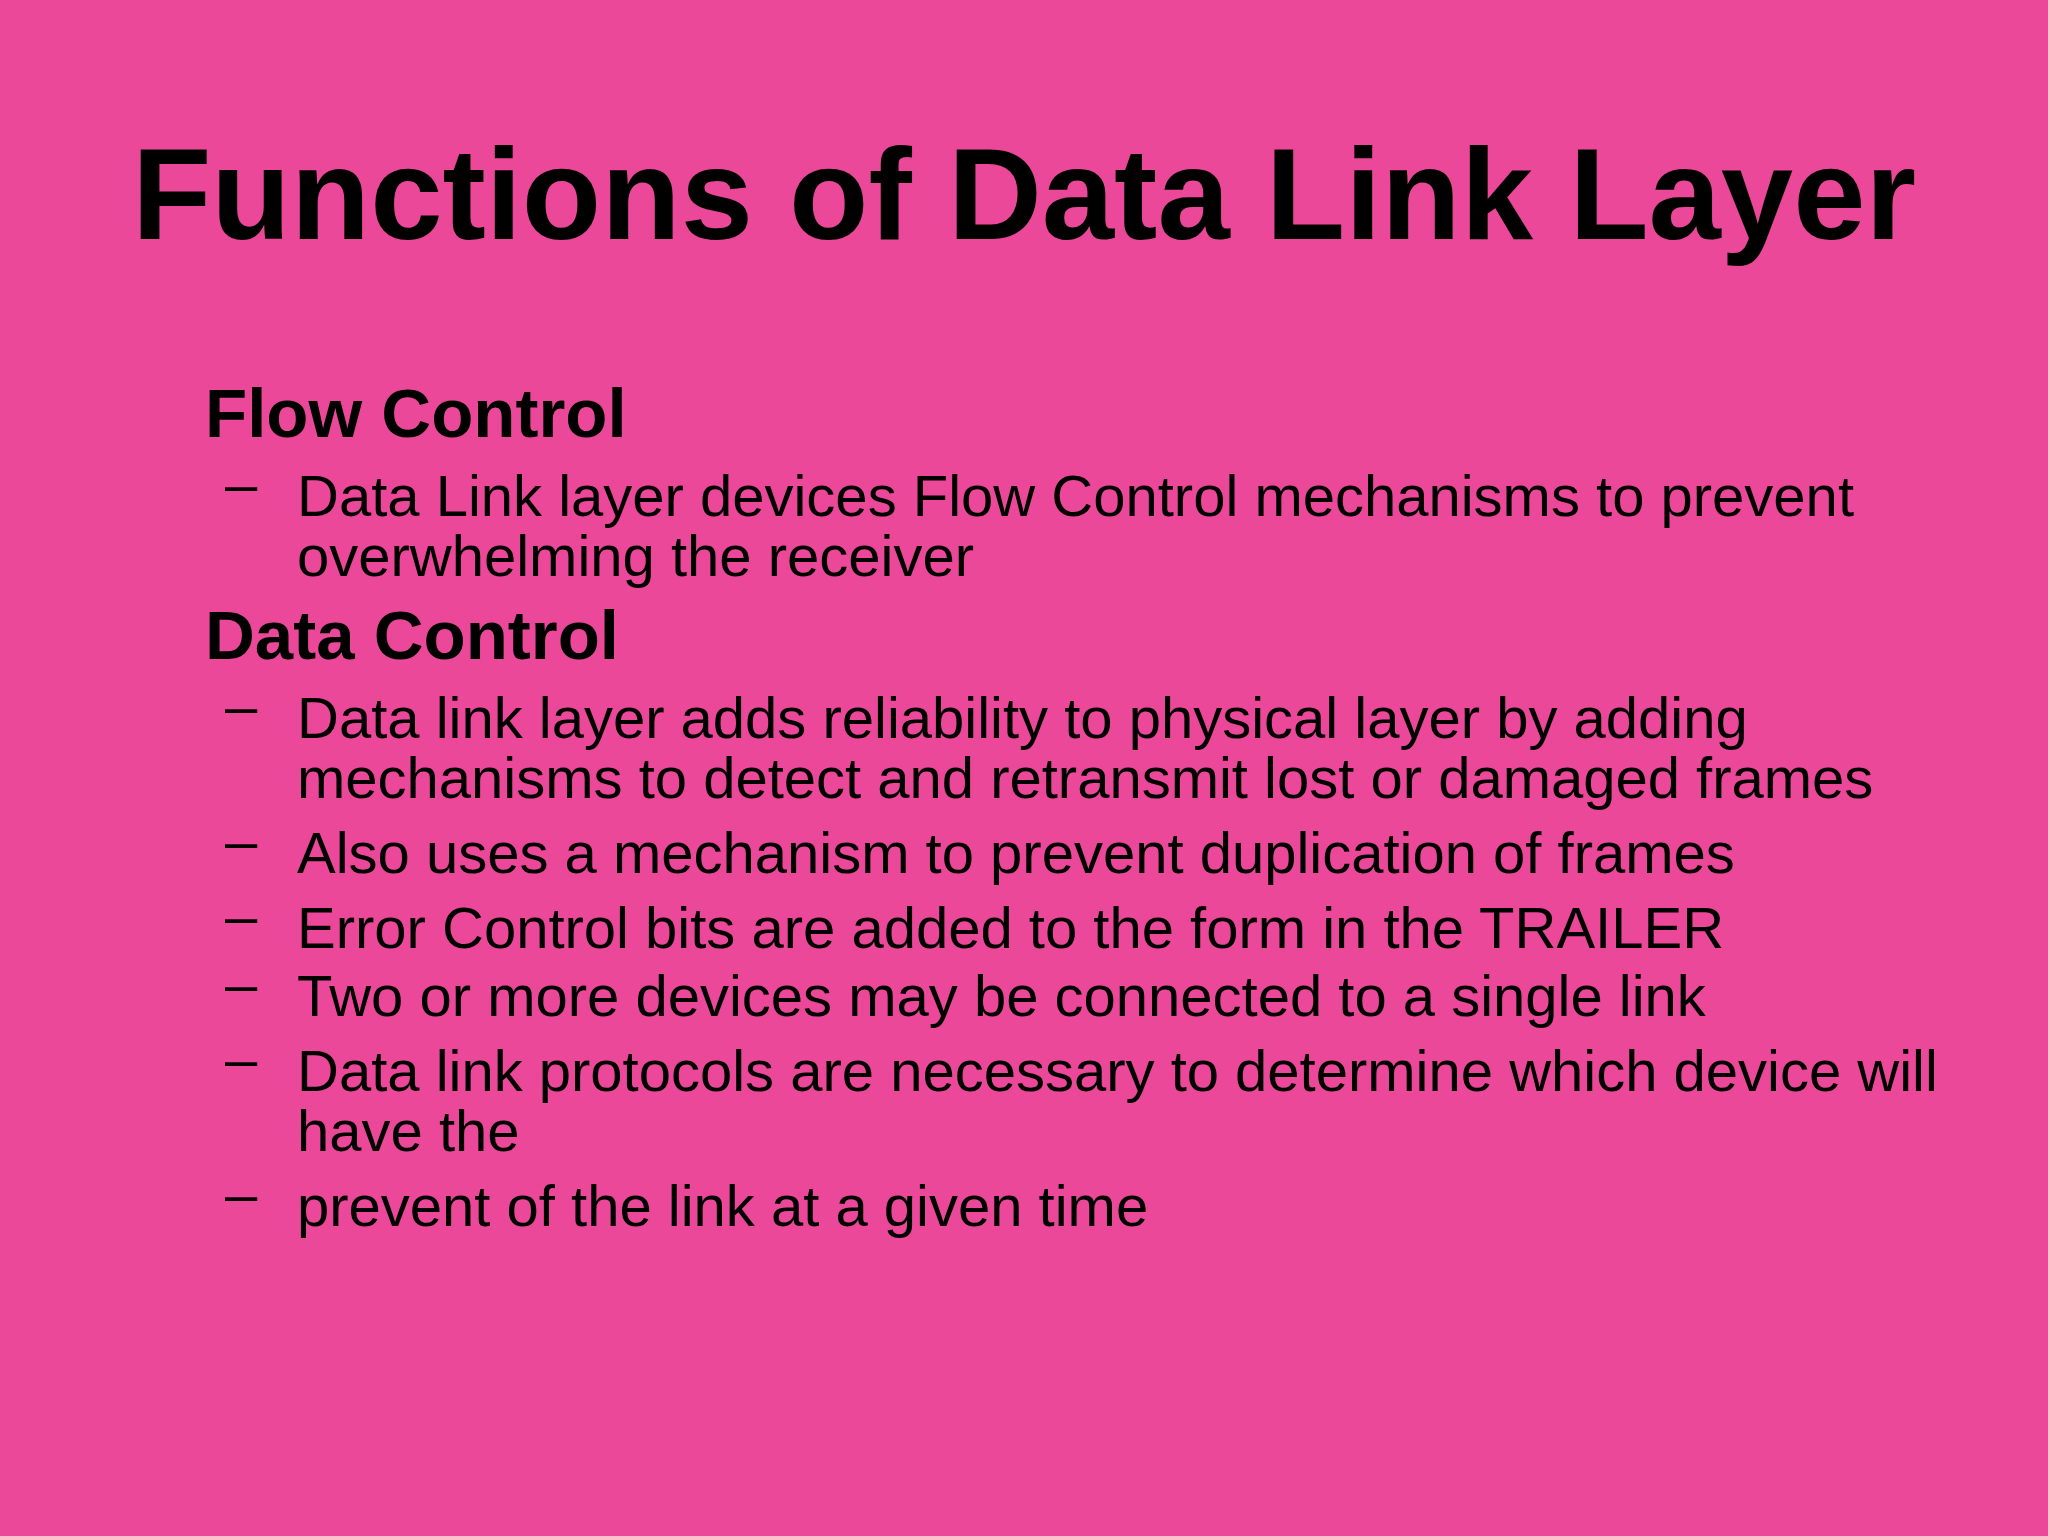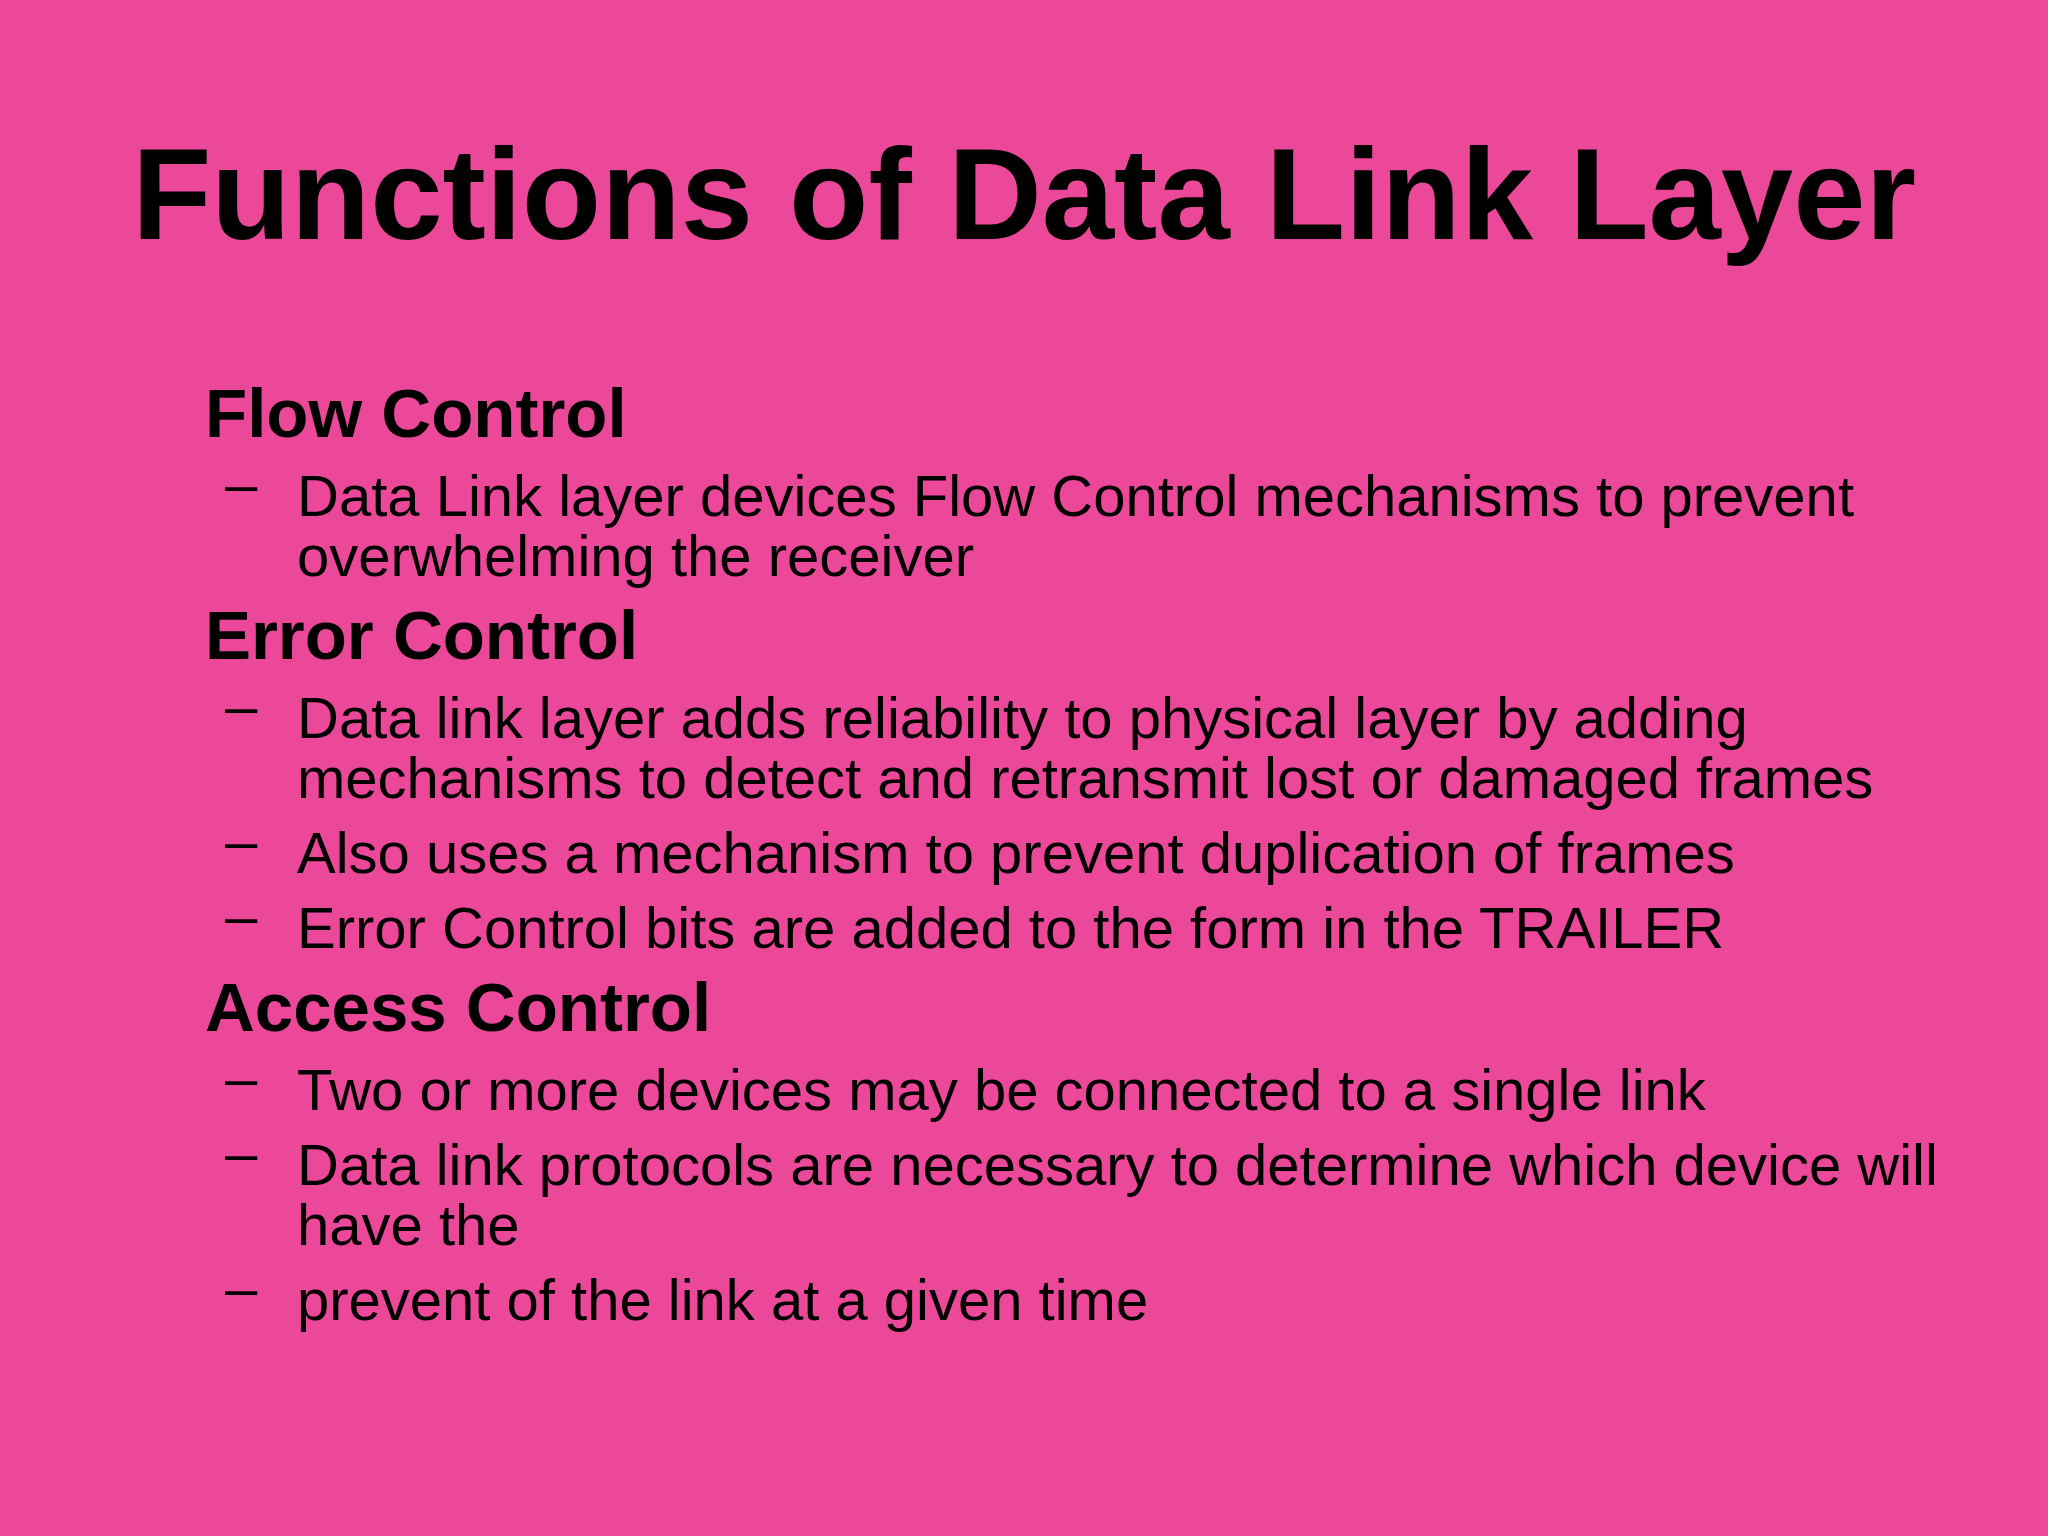--- a/index.html
+++ b/index.html
@@ -76,40 +76,36 @@
           <span>Flow Control</span>
         </div>
         <div class="sub-row">
           <span class="dash-cell">–</span>
           <span class="sub-text">Data Link layer devices Flow Control mechanisms to prevent overwhelming the receiver</span>
         </div>
       </div>
       <div class="group">
         <div class="heading-row">
           <span class="dot-cell"><span class="dot"></span></span>
-          <span>Error Control</span>
+          <span>Data Control</span>
         </div>
         <div class="sub-row">
           <span class="dash-cell">–</span>
           <span class="sub-text">Data link layer adds reliability to physical layer by adding mechanisms to detect and retransmit lost or damaged frames</span>
         </div>
         <div class="sub-row">
           <span class="dash-cell">–</span>
           <span class="sub-text">Also uses a mechanism to prevent duplication of frames</span>
         </div>
         <div class="sub-row">
           <span class="dash-cell">–</span>
           <span class="sub-text">Error Control bits are added to the form in the TRAILER</span>
         </div>
       </div>
       <div class="group">
-        <div class="heading-row">
-          <span class="dot-cell"><span class="dot"></span></span>
-          <span>Access Control</span>
-        </div>
         <div class="sub-row">
           <span class="dash-cell">–</span>
           <span class="sub-text">Two or more devices may be connected to a single link</span>
         </div>
         <div class="sub-row">
           <span class="dash-cell">–</span>
           <span class="sub-text">Data link protocols are necessary to determine which device will have the</span>
         </div>
         <div class="sub-row">
           <span class="dash-cell">–</span>

